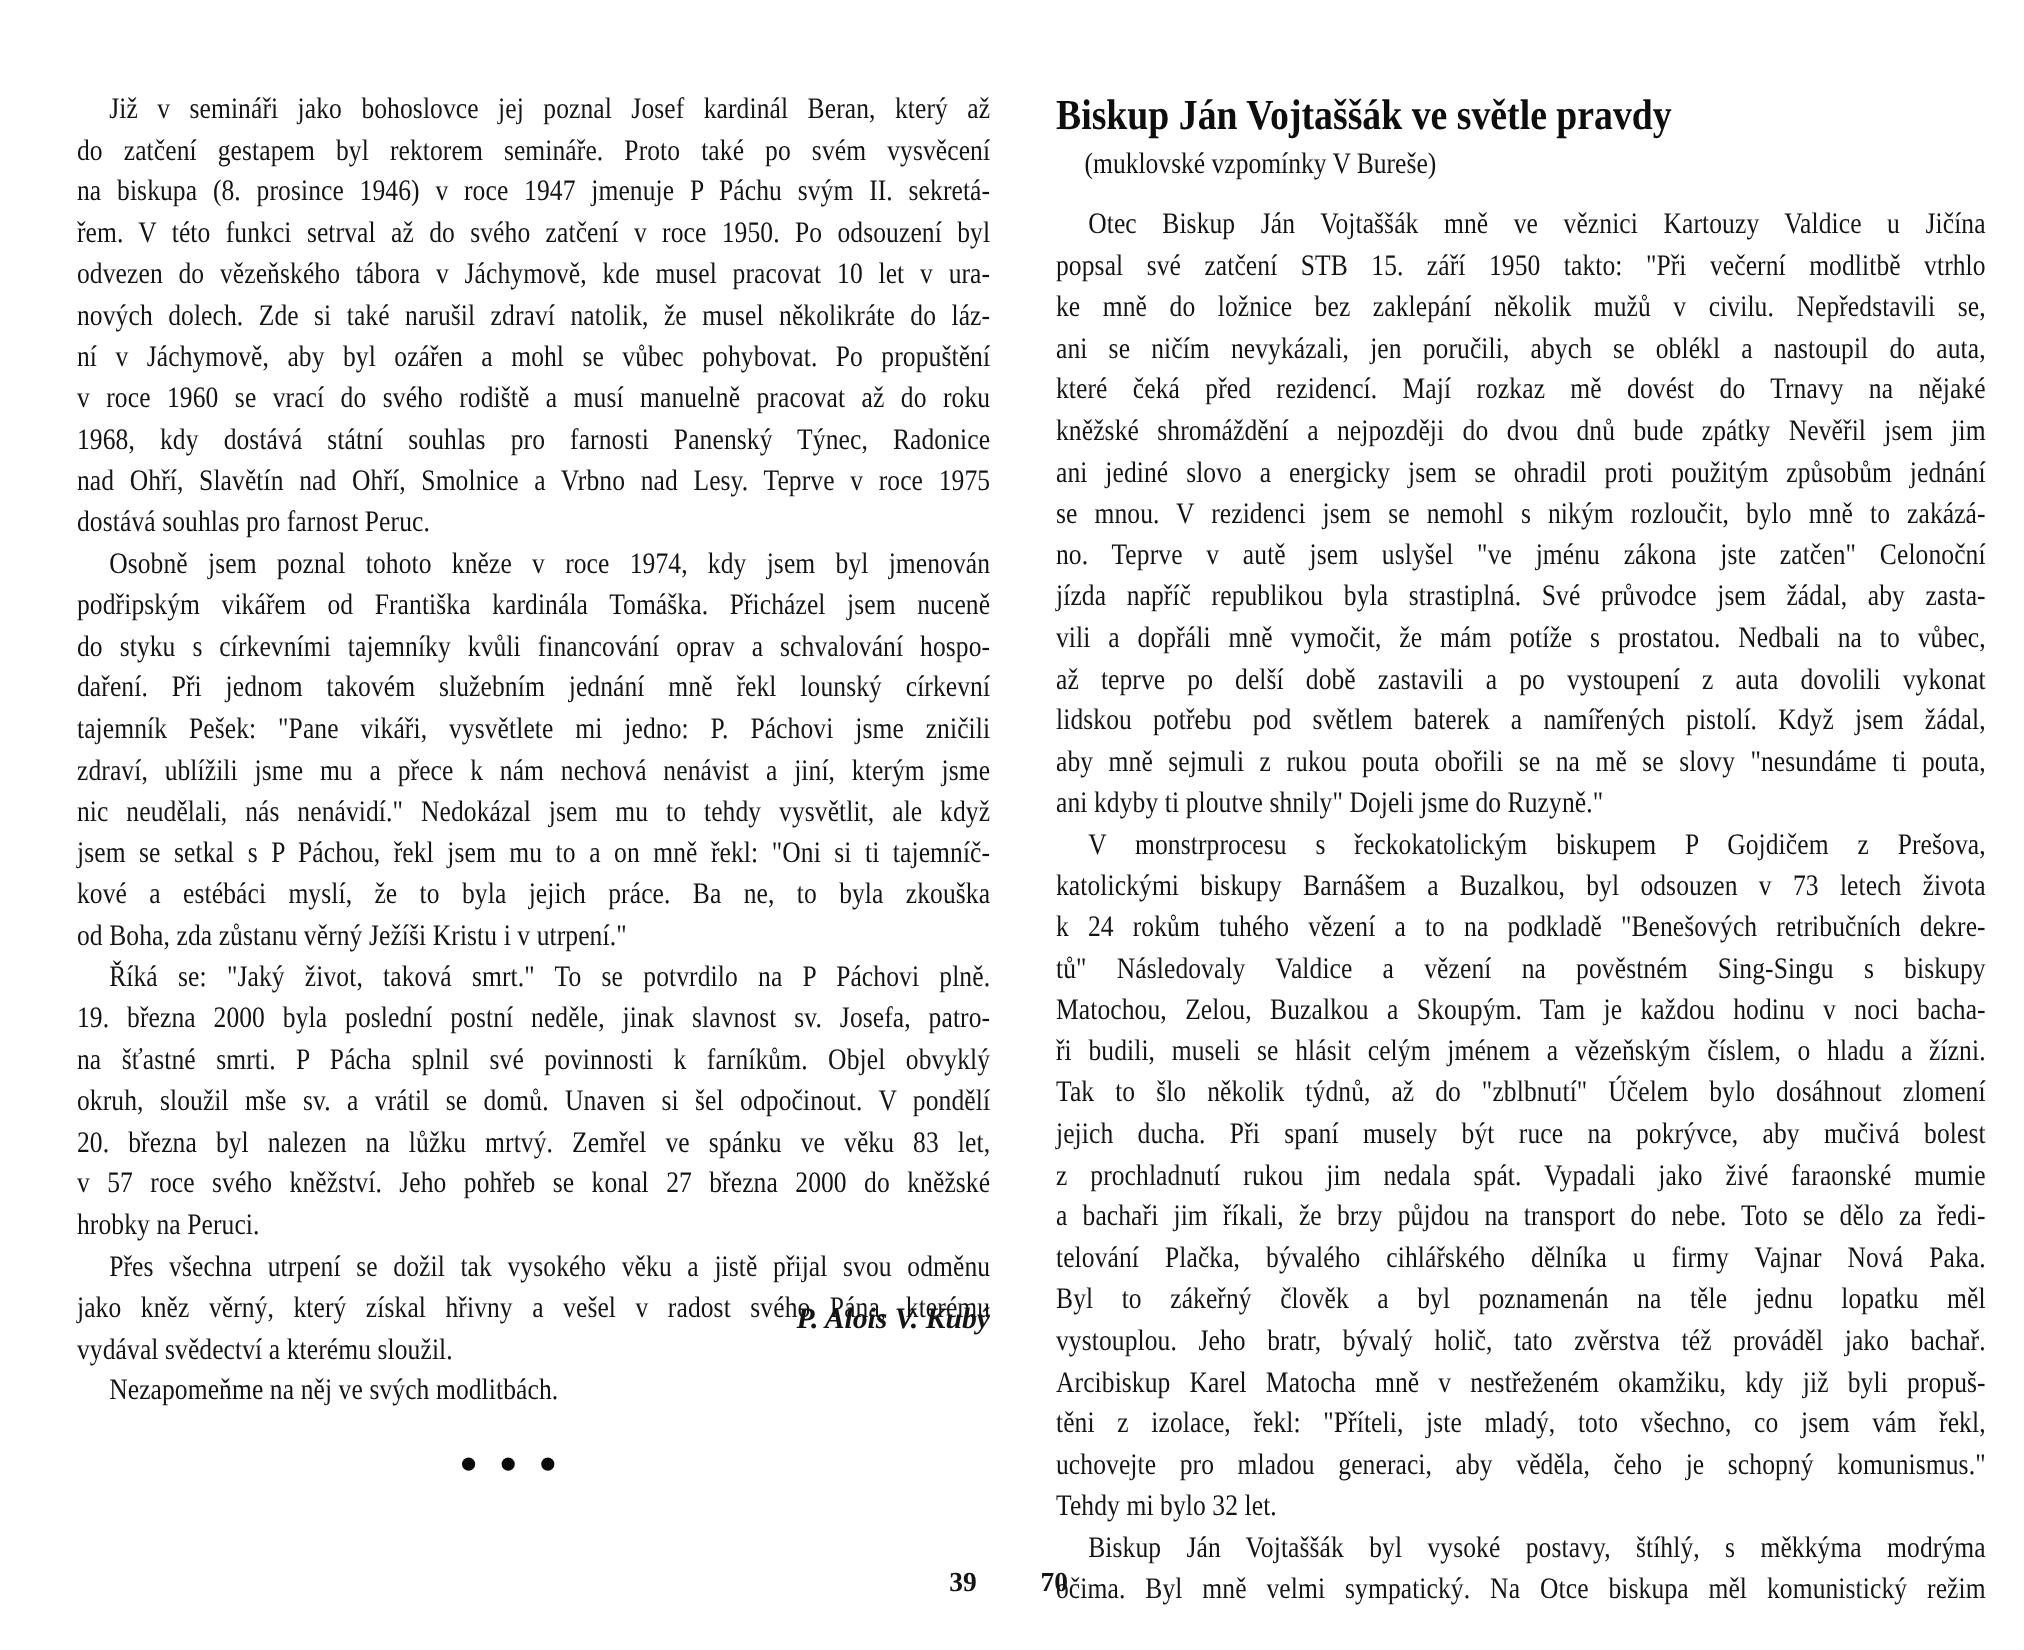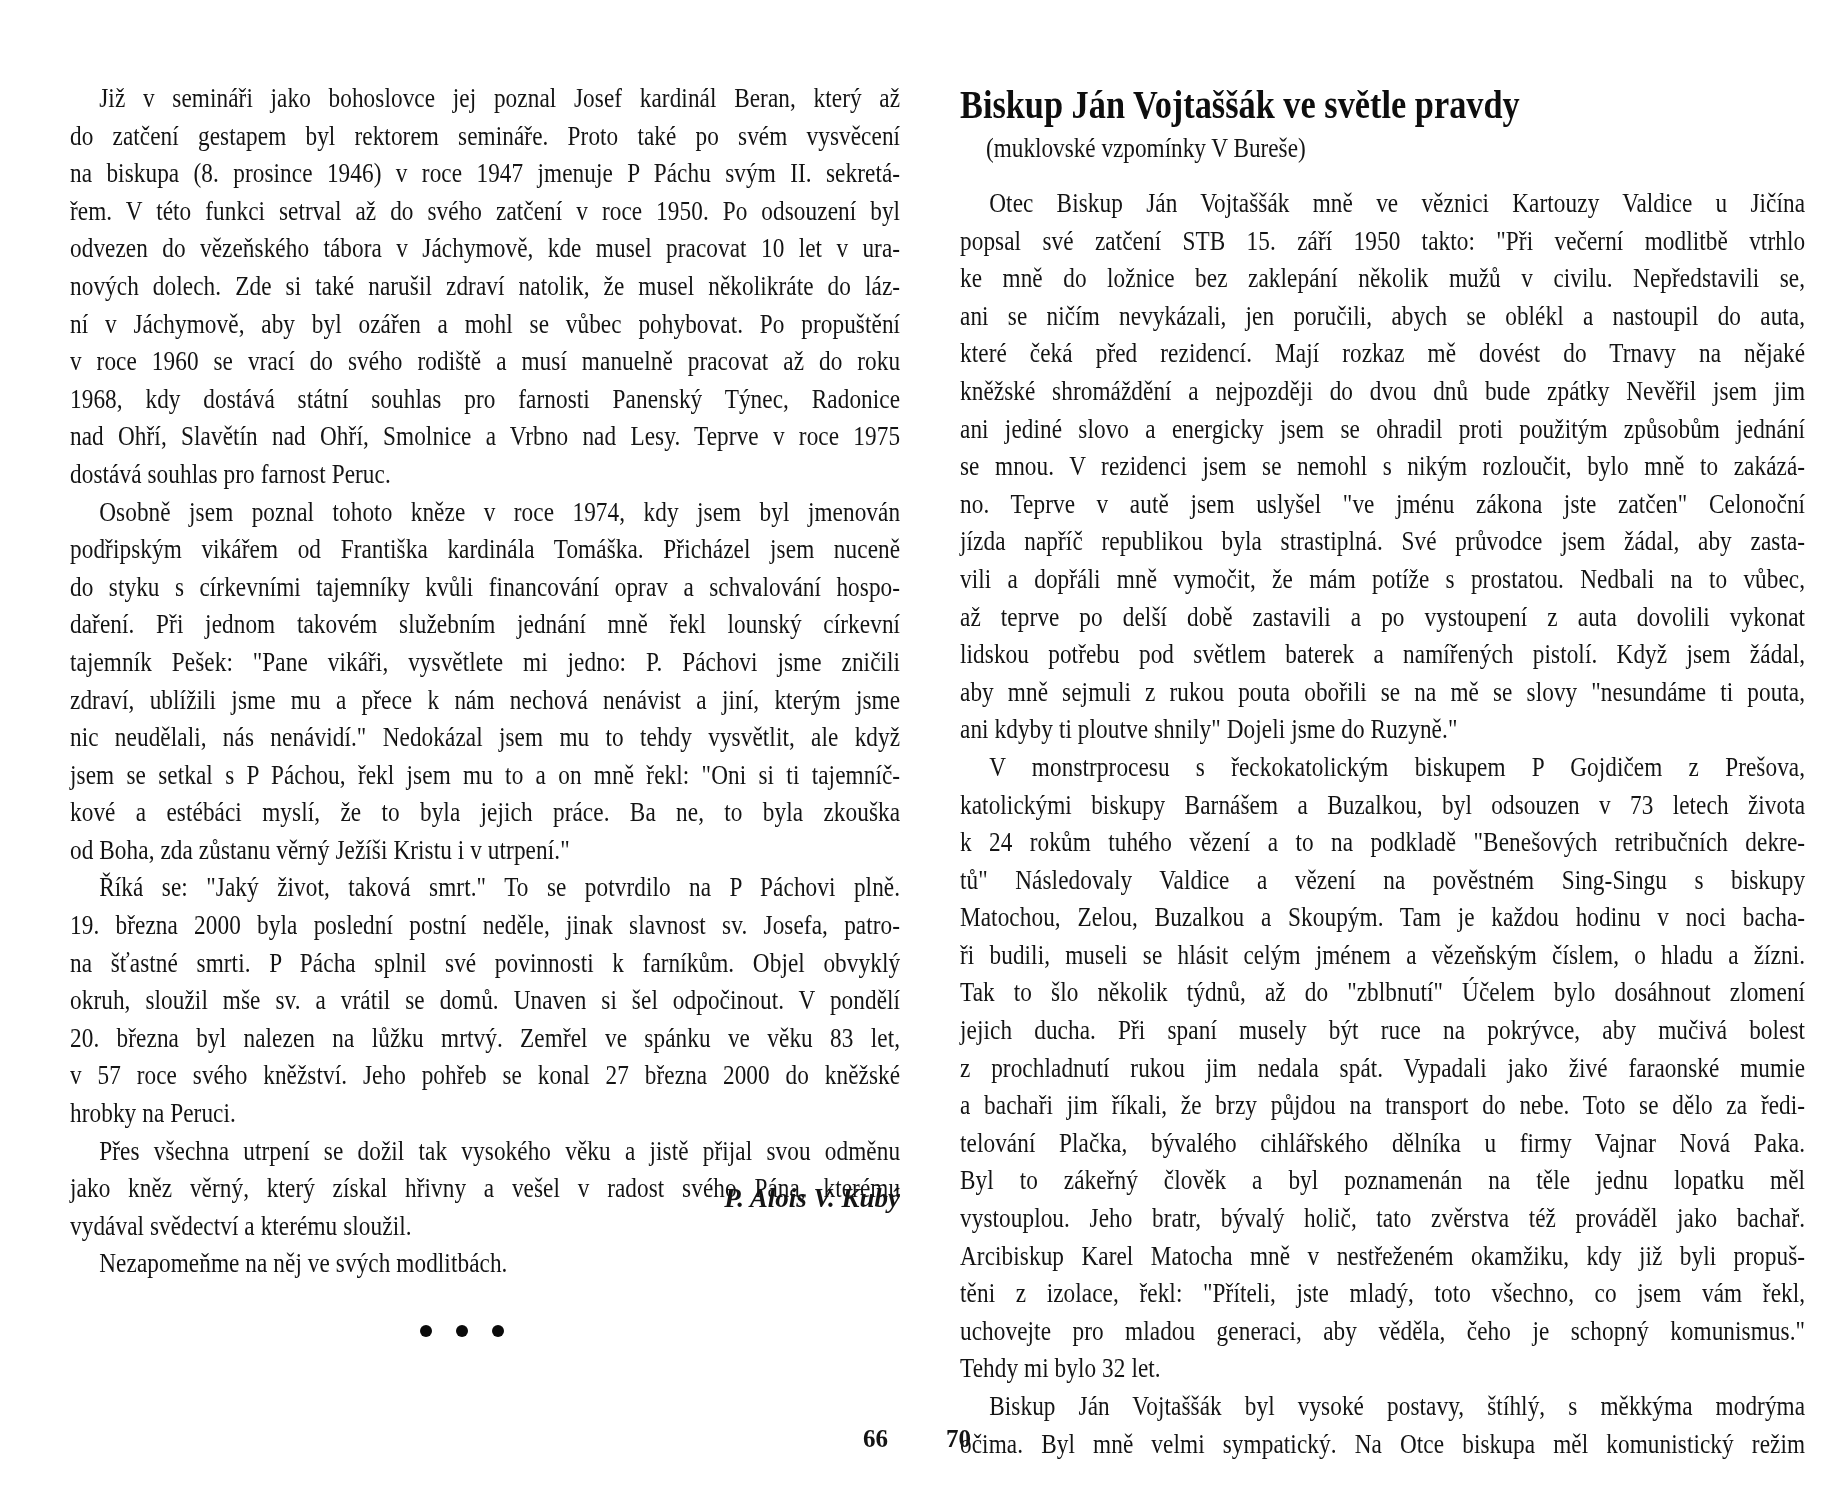--- a/index.html
+++ b/index.html
@@ -87,21 +87,21 @@
       <div>
         <span class="line indent last">Nezapomeňme na něj ve svých modlitbách.</span>
       </div>
     </div>
   <div class="signature">P. Alois V. Kubý</div>
   <div class="bullets" id="bullets">
       <span class="bullet"></span>
       <span class="bullet"></span>
       <span class="bullet"></span>
     </div>
-  <div class="pagenum pagenum-left">66</div>
+  <div class="pagenum pagenum-left">39</div>
 </div>
 
 <div class="page page-right">
   <div class="title">Biskup Ján Vojtaššák ve světle pravdy</div>
   <div class="subtitle">(muklovské vzpomínky V  Bureše)</div>
   <div class="col col-right" id="right-body">
       <div>
         <span class="line indent">Otec Biskup Ján Vojtaššák mně ve věznici Kartouzy   Valdice u Jičína</span>
         <span class="line">popsal své zatčení STB 15. září 1950 takto: "Při večerní modlitbě vtrhlo</span>
         <span class="line">ke mně do ložnice bez zaklepání několik mužů v civilu. Nepředstavili se,</span>

